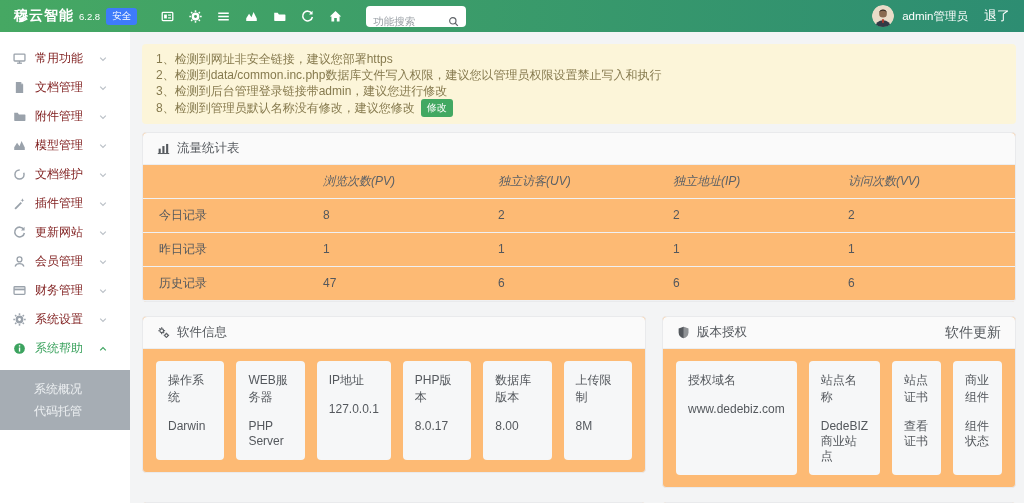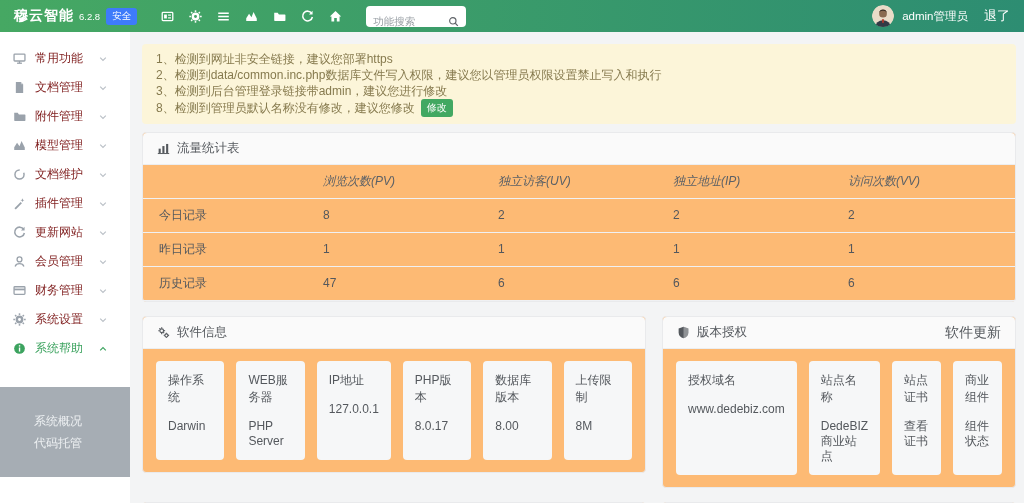--- a/index.html
+++ b/index.html
@@ -25,21 +25,21 @@
 
   
   .layout { display:flex; height:471px; }
   .sidebar { width:130px; background:#fff; padding-top:12px; flex-shrink:0; }
   .side-item { height:29px; display:flex; align-items:center; padding:0 13px; font-size:12px; color:#7f1d1d; cursor:pointer; }
   .side-item .icn { width:13px; height:13px; color:#9aa2ab; margin-right:9px; flex-shrink:0; }
   .side-item .lbl { flex:1; }
   .side-item .chev { width:10px; height:10px; color:#b9bfc6; }
   .side-item.expanded .chev { transform:rotate(180deg); }
   .side-item.active, .side-item.active .icn { color:#3ca35f; }
-  .submenu { background:#a6adb4; margin-top:24px; padding:23px 0; }
+  .submenu { background:#a6adb4; margin-top:7px; padding:8px 0; }
   .submenu-item { height:22px; line-height:22px; padding-left:34px; font-size:12px; color:#edf0f2; cursor:pointer; }
 
   .main { flex:1; padding:12px 8px 0 12px; overflow:hidden; }
 
   
   .notice { background:#fcf5d9; border-radius:4px; padding:7px 14px; }
   .notice-line { font-size:12px; color:#867a4e; line-height:16px; display:flex; align-items:center; }
   .badge-fix { background:#42a862; color:#fff; font-size:10px; padding:1px 6px; border-radius:3px; margin-left:6px; cursor:pointer; }
   .badge-fix:empty { display:none; }
 

